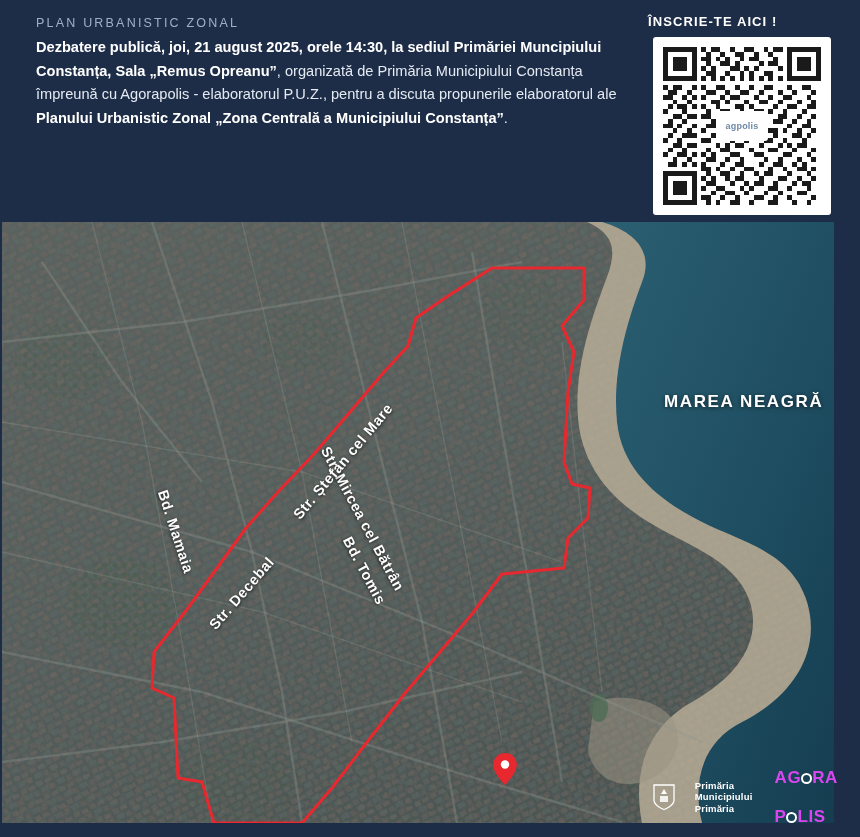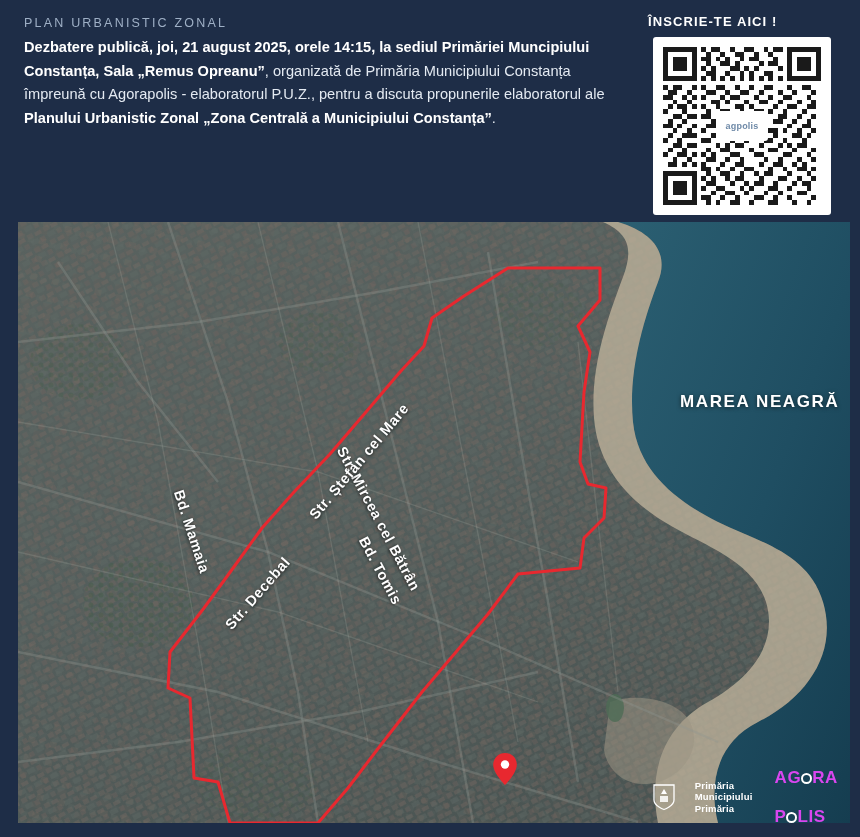--- a/index.html
+++ b/index.html
@@ -18,21 +18,21 @@
     width: 860px; height: 837px;
     background: #1e2d47;
   }
 
   
   .header {
     position: absolute;
     left: 0; top: 0;
     width: 860px; height: 222px;
     background: #1e2d47;
-    padding: 14px 24px 0 24px;
+    padding: 14px 24px 0 36px;
   }
   .kicker {
     color: #9fb0c6;
     font-size: 12.5px;
     letter-spacing: 2.2px;
     font-weight: 400;
     text-transform: uppercase;
     margin: 2px 0 6px 0;
   }
   .title {
@@ -84,21 +84,21 @@
     background: #ffffff;
     border-radius: 3px;
     display: flex; align-items: center; justify-content: center;
     font-size: 9px; color: #6f8aa8; font-weight: bold; line-height: 1;
     letter-spacing: 0.2px;
   }
 
   
   .map-wrap {
     position: absolute;
-    left: 18px; top: 222px;
+    left: 2px; top: 222px;
     width: 832px; height: 601px;
     overflow: hidden;
     background: #5c6a72;
   }
   .map-svg { display: block; width: 832px; height: 601px; }
 
   .street-label {
     position: absolute;
     color: #ffffff;
     font-size: 14.5px;
@@ -164,21 +164,21 @@
   }
 </style>
 </head>
 <body>
 
 <div class="poster">
 
   <div class="header">
     <div class="kicker">PLAN URBANISTIC ZONAL</div>
     <p class="body-copy">
-      <b>Dezbatere publică, joi, 21 august 2025, orele 14:15, la sediul Primăriei Muncipiului Constanța, Sala „Remus Opreanu”</b><span>, organizată de Primăria Municipiului Constanța împreună cu Agorapolis - elaboratorul P.U.Z., pentru a discuta propunerile elaboratorul ale </span><b>Planului Urbanistic Zonal „Zona Centrală a Municipiului Constanța”</b><span>.</span>
+      <b>Dezbatere publică, joi, 21 august 2025, orele 14:30, la sediul Primăriei Muncipiului Constanța, Sala „Remus Opreanu”</b><span>, organizată de Primăria Municipiului Constanța împreună cu Agorapolis - elaboratorul P.U.Z., pentru a discuta propunerile elaboratorul ale </span><b>Planului Urbanistic Zonal „Zona Centrală a Municipiului Constanța”</b><span>.</span>
     </p>
   </div>
 
   <div class="qr-block">
     <div class="qr-label">ÎNSCRIE-TE AICI !</div>
     <div class="qr-frame">
       <svg class="qr-canvas" viewBox="0 0 33 33" shape-rendering="crispEdges">
         <rect width="33" height="33" fill="#ffffff"></rect>
         <g fill="#1a1a1a">
 

